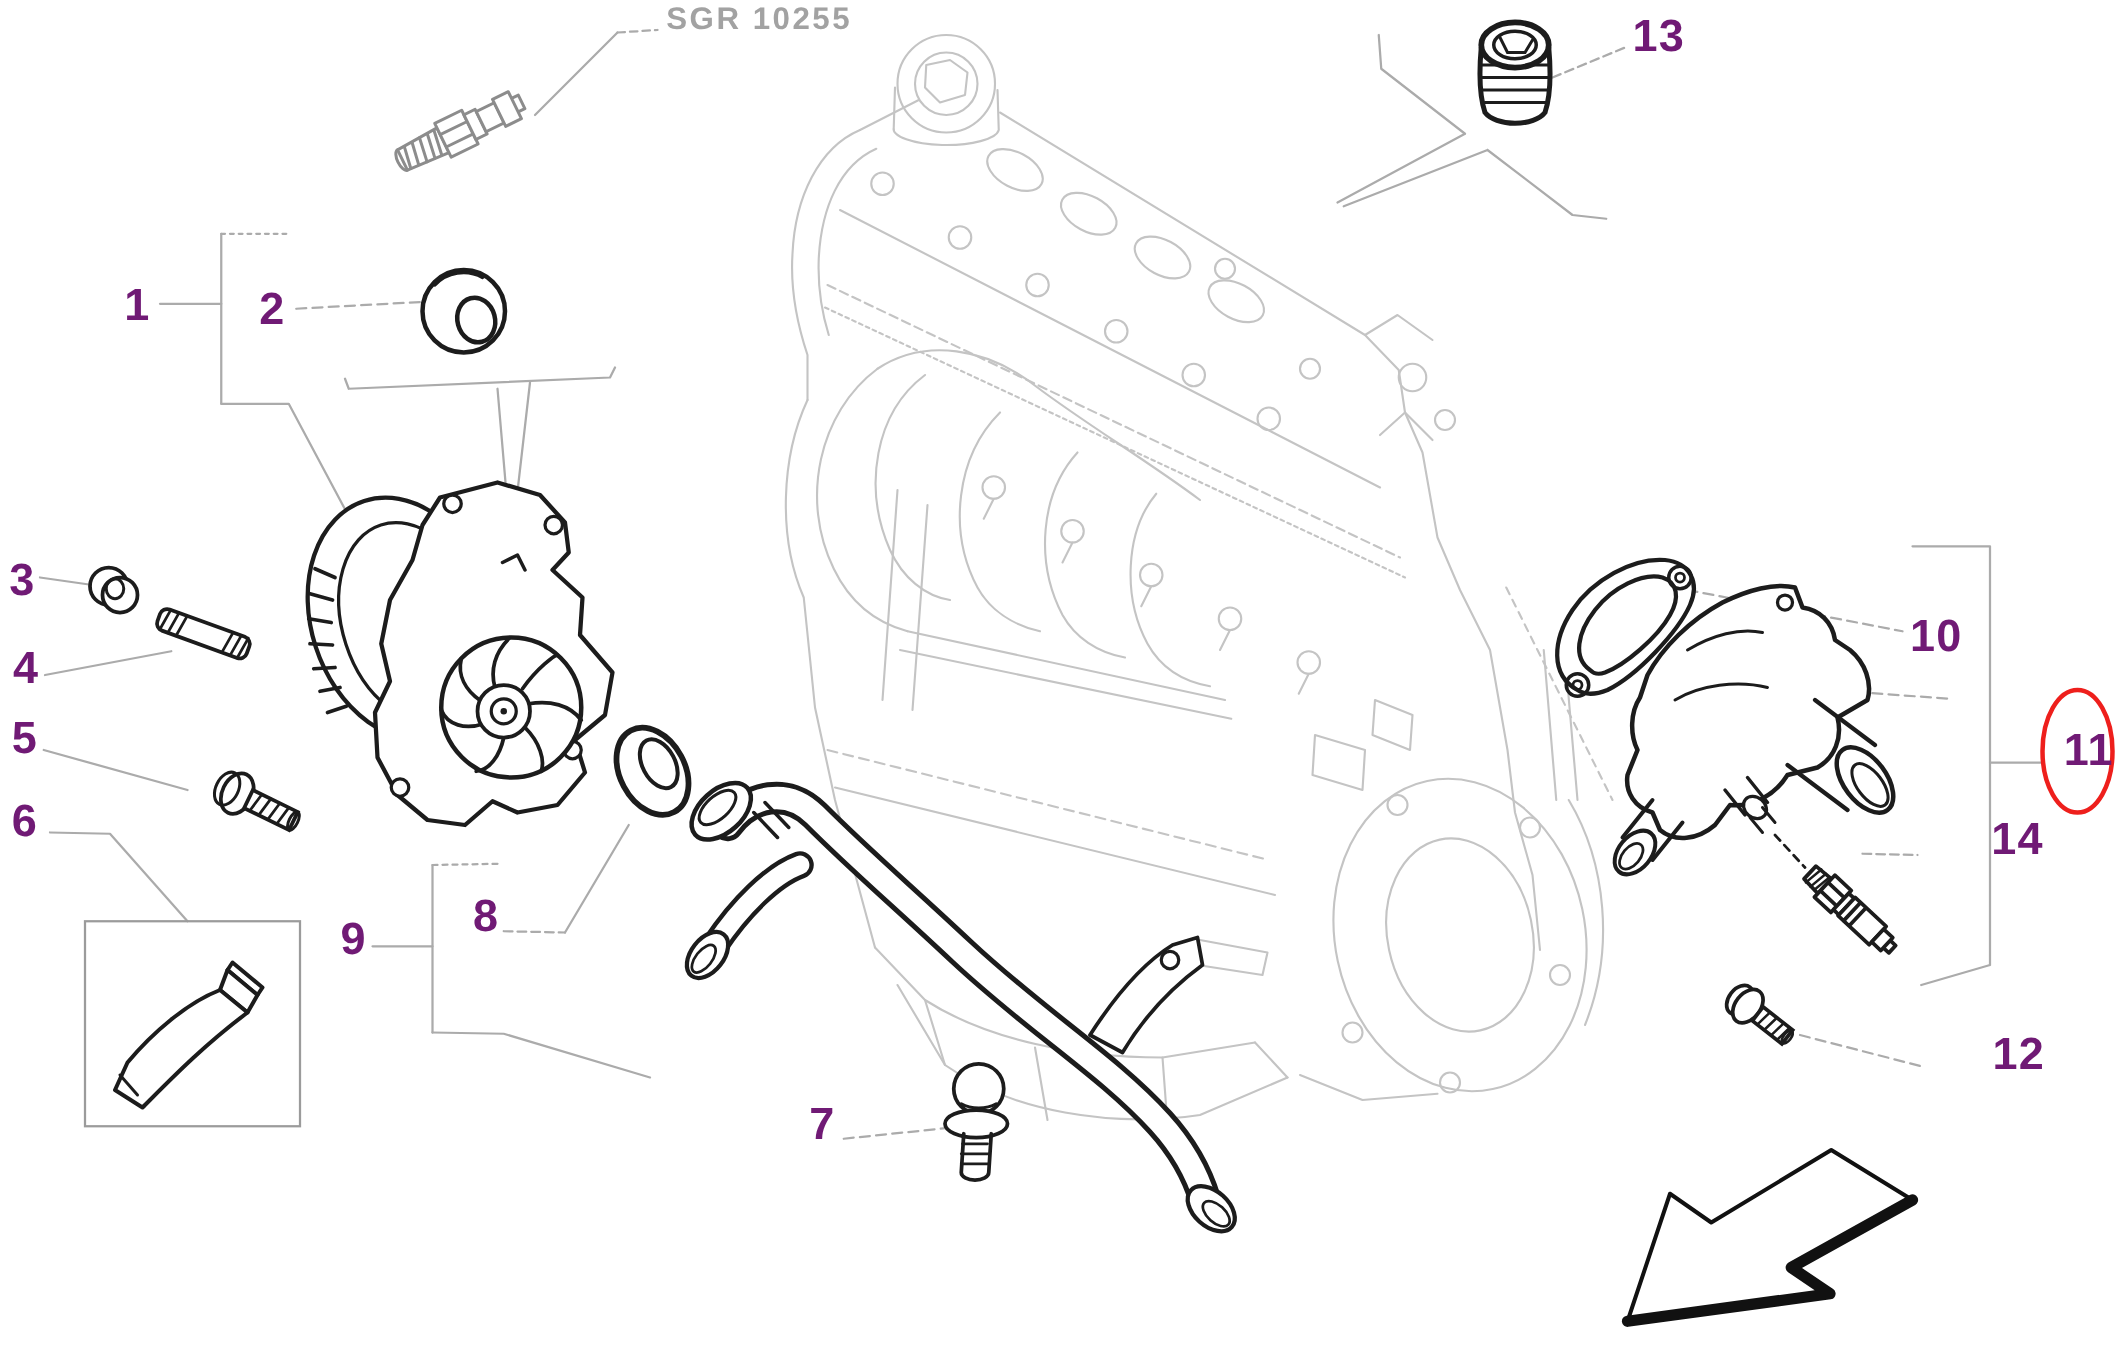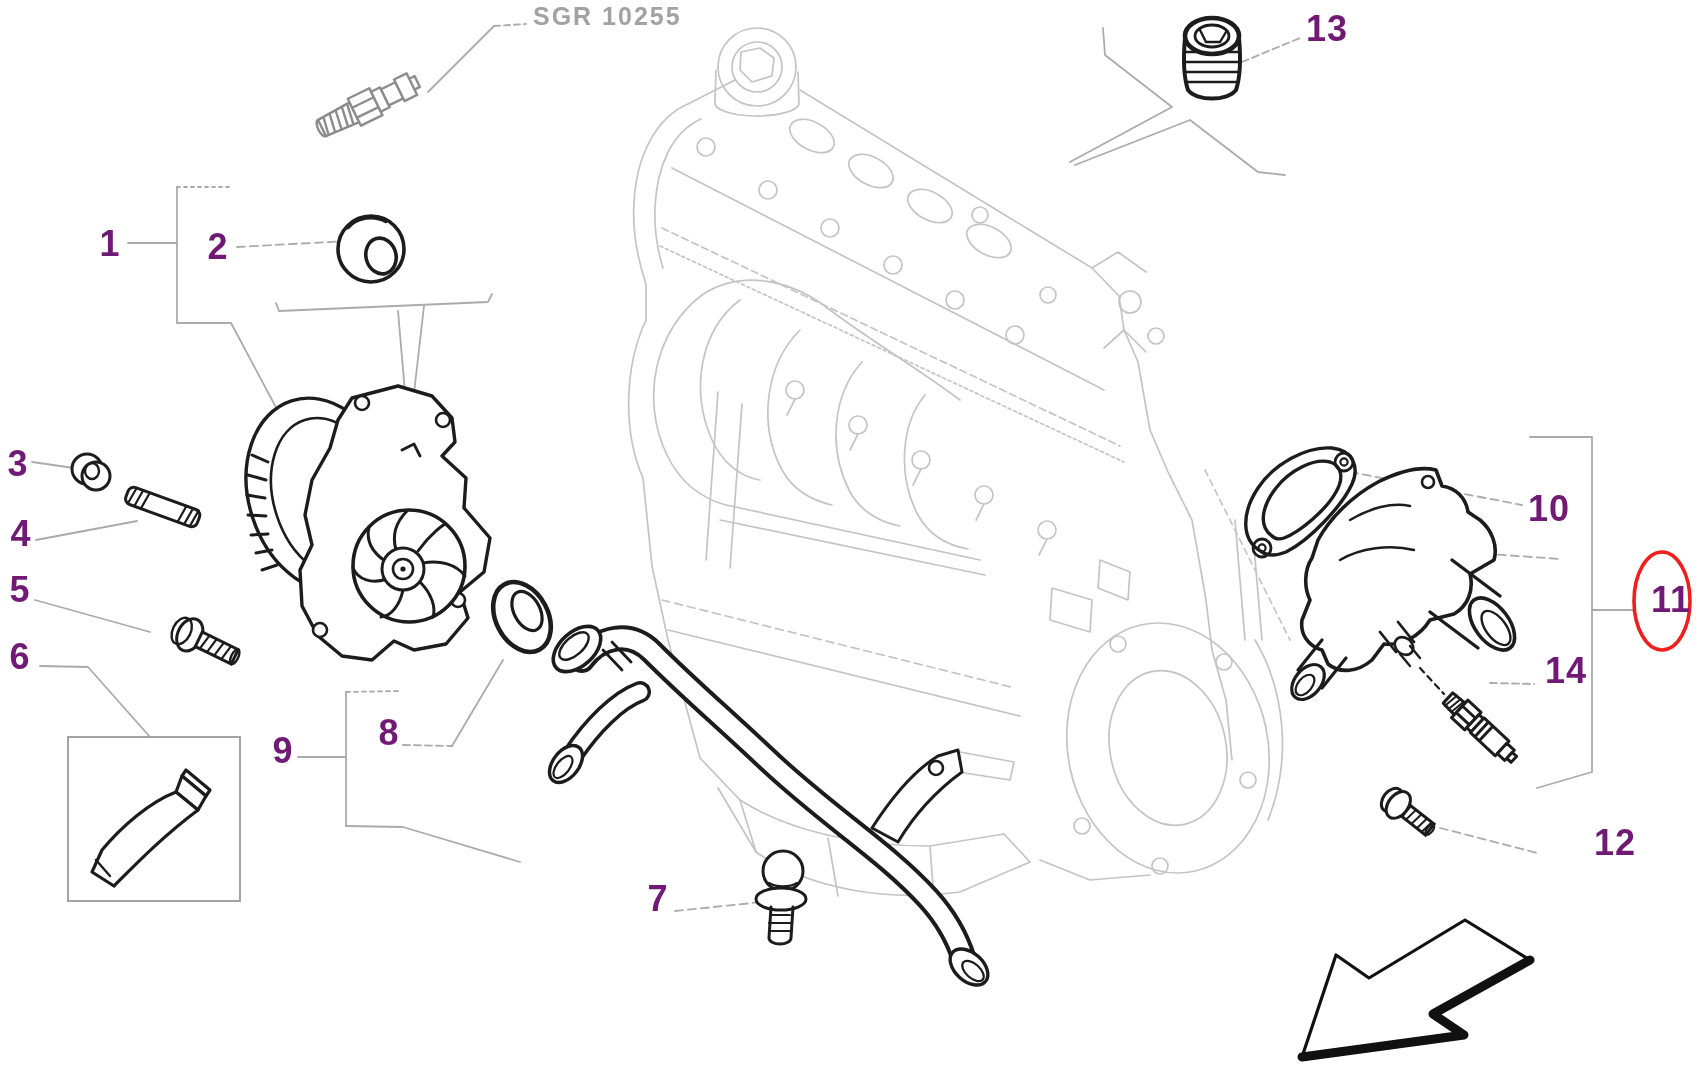--- a/index.html
+++ b/index.html
@@ -308,14 +308,14 @@
   <div class="num" style="left:21px;top:534px">4</div>
   <div class="num" style="left:20px;top:590px">5</div>
   <div class="num" style="left:20px;top:657px">6</div>
   <div class="num" style="left:658px;top:899px">7</div>
   <div class="num" style="left:389px;top:733px">8</div>
   <div class="num" style="left:283px;top:751px">9</div>
   <div class="num" style="left:1549px;top:509px">10</div>
   <div class="num" style="left:1671px;top:600px">11</div>
   <div class="num" style="left:1615px;top:843px">12</div>
   <div class="num" style="left:1327px;top:29px">13</div>
-  <div class="num" style="left:1566px;top:671px">14</div>
+  <div class="num" style="left:1614px;top:671px">14</div>
 </div>
 
 </body></html>

